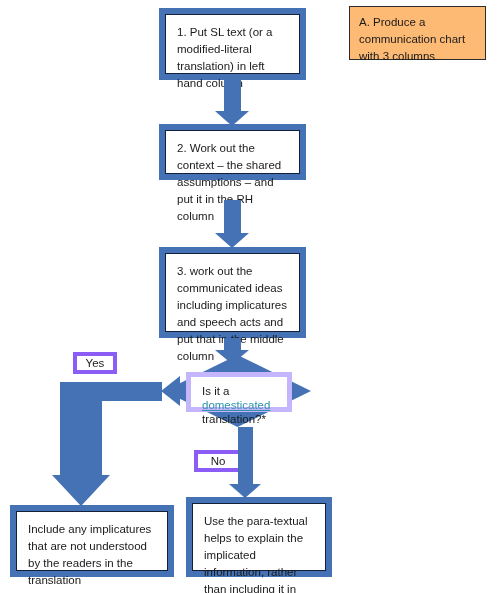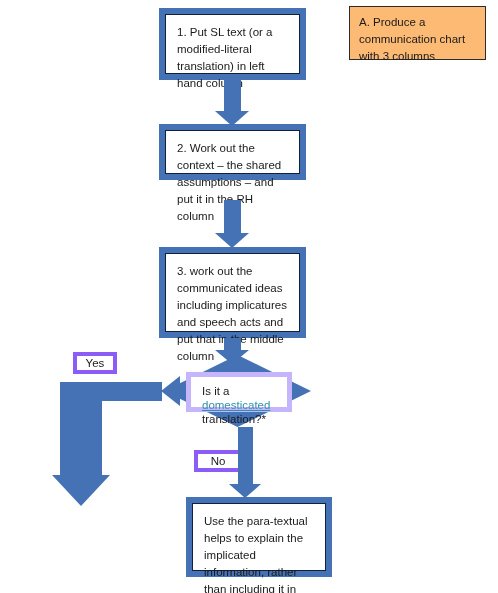--- a/index.html
+++ b/index.html
@@ -164,20 +164,25 @@
   <div class="elbow-v" style="left:60px; top:382px; width:42px; height:93px;"></div>
 
   <div class="arrow-head-down" style="left:52px; top:475px; border-left-width:29px; border-right-width:29px; border-top-width:31px;"></div>
 
   <div class="label-box" style="left:194px; top:450px; width:48px; height:22px;">
     <span>No</span>
   </div>
   <div class="arrow-v" style="left:238px; top:427px; width:15px; height:57px;"></div>
   <div class="arrow-head-down" style="left:229px; top:484px; border-left-width:16px; border-right-width:16px; border-top-width:14px;"></div>
 
+  <div class="proc" style="left:10px; top:505px; width:164px; height:72px;">
+    <div class="inner">
+      <span>Include any implicatures that are not understood by the readers in the translation</span>
+    </div>
+  </div>
 
   <div class="proc" style="left:186px; top:497px; width:146px; height:80px;">
     <div class="inner">
       <span>Use the para-textual helps to explain the implicated information, rather than including it in the translation</span>
     </div>
   </div>
 
 </div>
 
 </body></html>

